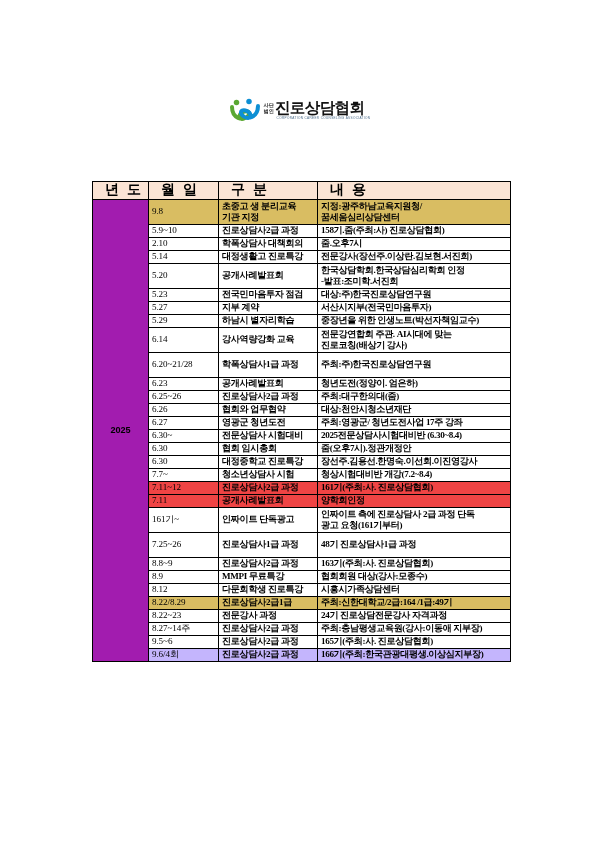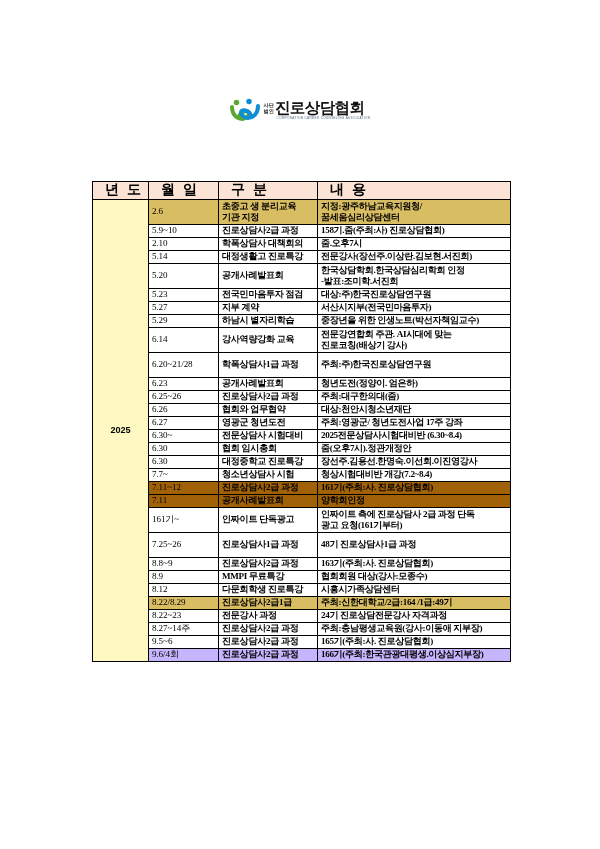--- a/index.html
+++ b/index.html
@@ -132,21 +132,21 @@
   col.c-year { width: 56px; }
   col.c-date { width: 70px; }
   col.c-type { width: 99px; }
   col.c-desc { width: 193px; }
 
   td.year-cell {
     text-align: center;
     font-family: "Liberation Sans", sans-serif;
     font-weight: bold;
     font-size: 13px;
-    background: #fef9c3;
+    background: #a21caf;
     letter-spacing: 0px;
   }
   td.date-cell {
     font-weight: normal;
     font-size: 9.4px;
     padding-left: 5px;
     letter-spacing: -0.1px;
   }
   td.type-cell {
     font-weight: bold;
@@ -157,21 +157,21 @@
   td.desc-cell {
     font-weight: bold;
     font-size: 9.1px;
     padding-left: 5px;
     letter-spacing: -0.35px;
   }
   td.multi { line-height: 1.42; }
 
   
   tr.hl-gold > td:not(.year-cell) { background: #d9bd62; }
-  tr.hl-blue > td:not(.year-cell) { background: #a16207; }
+  tr.hl-blue > td:not(.year-cell) { background: #ef4444; }
   tr.hl-cream > td:not(.year-cell) { background: #c4b5fd; }
 
   tr.h-1 td { height: 12px; }
   tr.h-2 td { height: 24px; }
 </style>
 </head>
 <body>
 
 <div class="page">
 
@@ -209,21 +209,21 @@
         <tr>
           <th>년  도</th>
           <th>월  일</th>
           <th>구  분</th>
           <th>내      용</th>
         </tr>
       </thead>
       <tbody id="tbody">
           <tr class="hl-gold h-2">
             <td class="year-cell" rowspan="30">2025</td>
-            <td class="date-cell multi">2.6</td>
+            <td class="date-cell multi">9.8</td>
             <td class="type-cell multi">초중고 생 분리교육<br>기관 지정</td>
             <td class="desc-cell multi">지정:광주하남교육지원청/<br>꿈세움심리상담센터</td>
           </tr>
           <tr class=" h-1">
             <td class="date-cell">5.9~10</td>
             <td class="type-cell">진로상담사2급 과정</td>
             <td class="desc-cell">158기.줌(주최:사) 진로상담협회)</td>
           </tr>
           <tr class=" h-1">
             <td class="date-cell">2.10</td>

